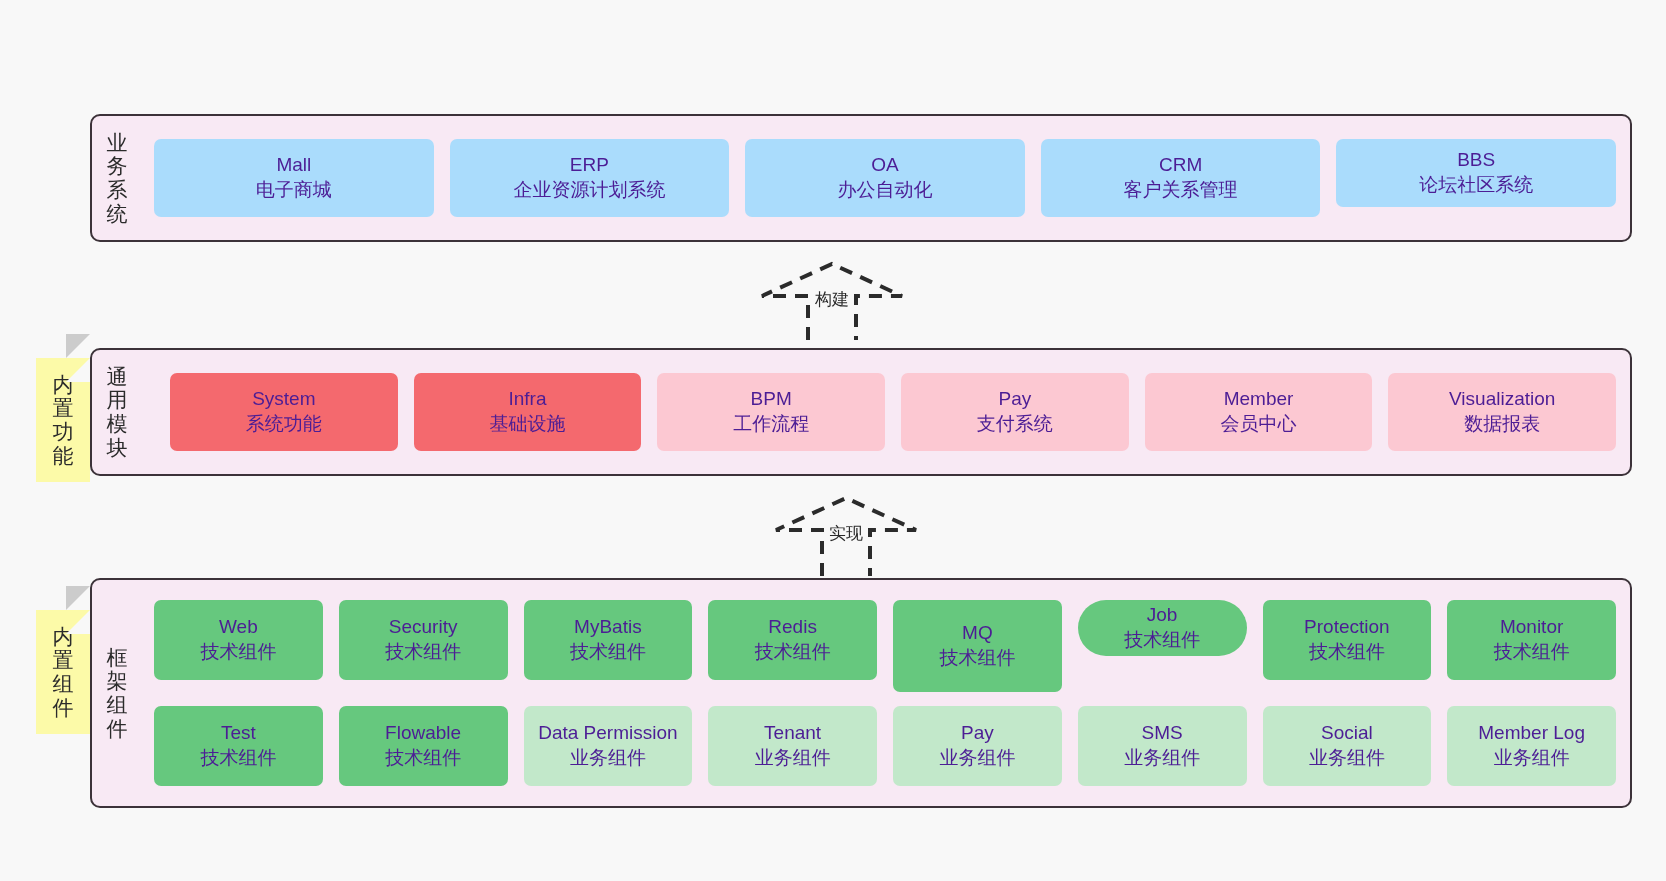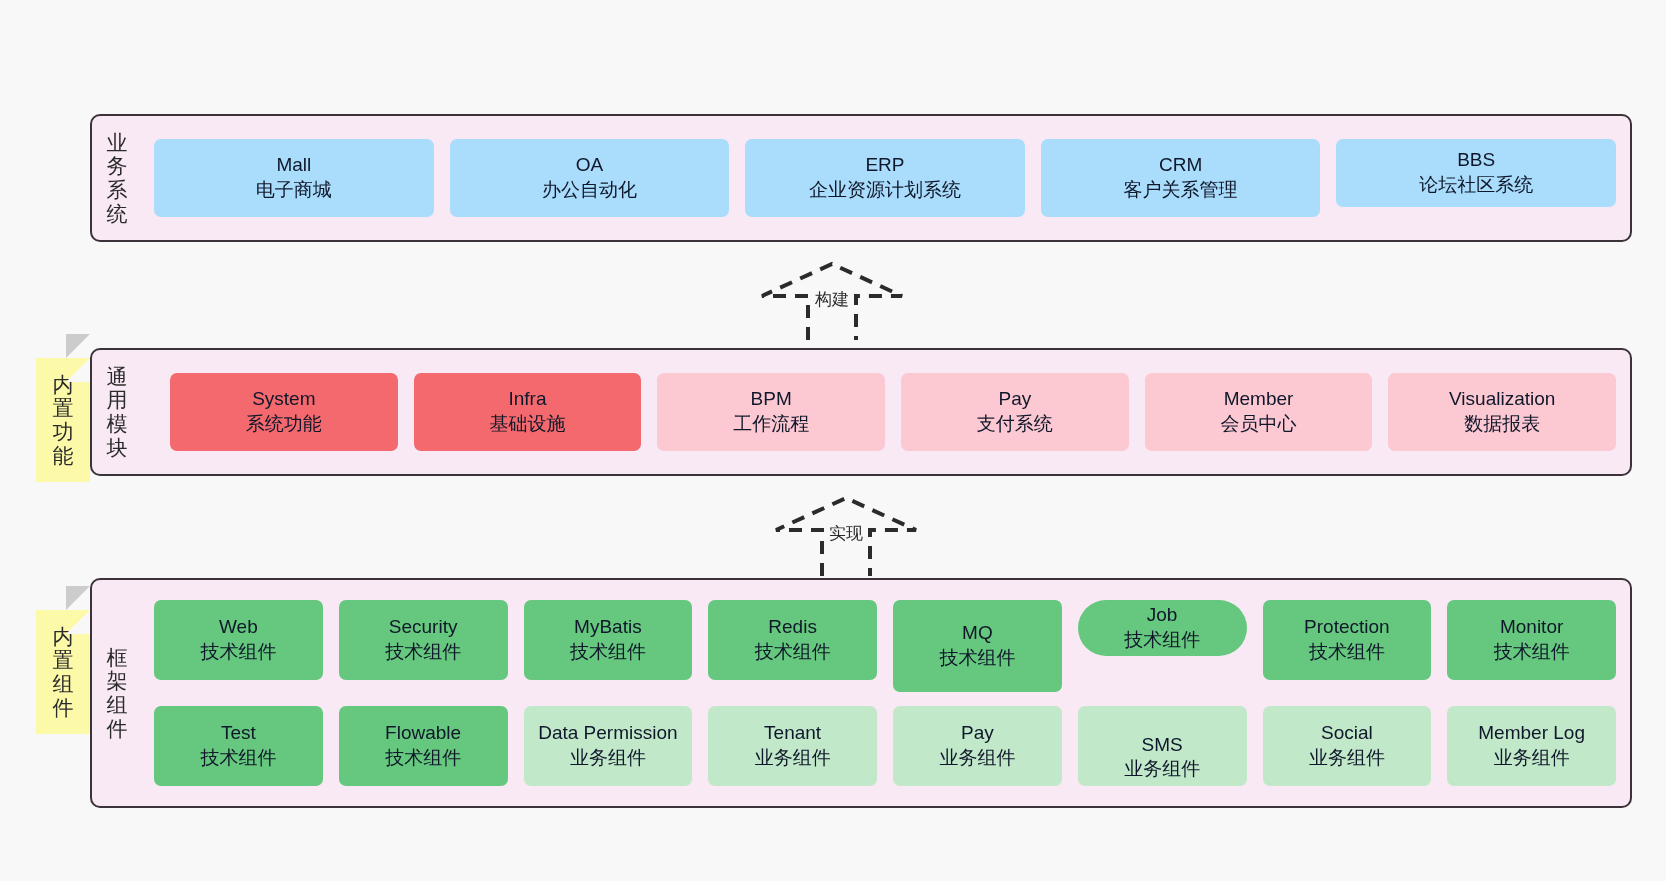--- a/index.html
+++ b/index.html
@@ -66,21 +66,21 @@
     flex: 1 1 0;
     min-width: 0;
     border-radius: 7px;
     display: flex;
     flex-direction: column;
     align-items: center;
     justify-content: center;
     text-align: center;
     font-size: 19px;
     line-height: 1.30;
-    color: #0f172a;
+    color: #4c1d95;
     padding: 4px 4px;
     box-sizing: border-box;
   }
   .node .l1 { white-space: nowrap; }
   .node .l2 { white-space: nowrap; }
   .node.wrap .l1 { white-space: normal; }
 
   .blue  { background: #aadcfc; }
   .red   { background: #f4696e; }
   .pink  { background: #fcc8d2; }
@@ -149,26 +149,26 @@
       <span>系</span>
       <span>统</span>
     </div>
     <div class="nodes">
       <div class="noderow">
         <div class="node blue" style="height:78px;">
           <span class="l1">Mall</span>
           <span class="l2">电子商城</span>
         </div>
         <div class="node blue" style="height:78px;">
+          <span class="l1">ERP</span>
+          <span class="l2">企业资源计划系统</span>
+        </div>
+        <div class="node blue" style="height:78px;">
           <span class="l1">OA</span>
           <span class="l2">办公自动化</span>
-        </div>
-        <div class="node blue" style="height:78px;">
-          <span class="l1">ERP</span>
-          <span class="l2">企业资源计划系统</span>
         </div>
         <div class="node blue" style="height:78px;">
           <span class="l1">CRM</span>
           <span class="l2">客户关系管理</span>
         </div>
         <div class="node blue" style="height:68px;">
           <span class="l1">BBS</span>
           <span class="l2">论坛社区系统</span>
         </div>
       </div>
@@ -300,21 +300,21 @@
           <span class="l2">业务组件</span>
         </div>
         <div class="node mint" style="height:80px;">
           <span class="l1">Tenant</span>
           <span class="l2">业务组件</span>
         </div>
         <div class="node mint" style="height:80px;">
           <span class="l1">Pay</span>
           <span class="l2">业务组件</span>
         </div>
-        <div class="node mint" style="height:80px;justify-content:flex-end;">
+        <div class="node mint" style="height:80px;">
           <span class="l1">SMS</span>
           <span class="l2">业务组件</span>
         </div>
         <div class="node mint" style="height:80px;">
           <span class="l1">Social</span>
           <span class="l2">业务组件</span>
         </div>
         <div class="node mint" style="height:80px;">
           <span class="l1">Member Log</span>
           <span class="l2">业务组件</span>

